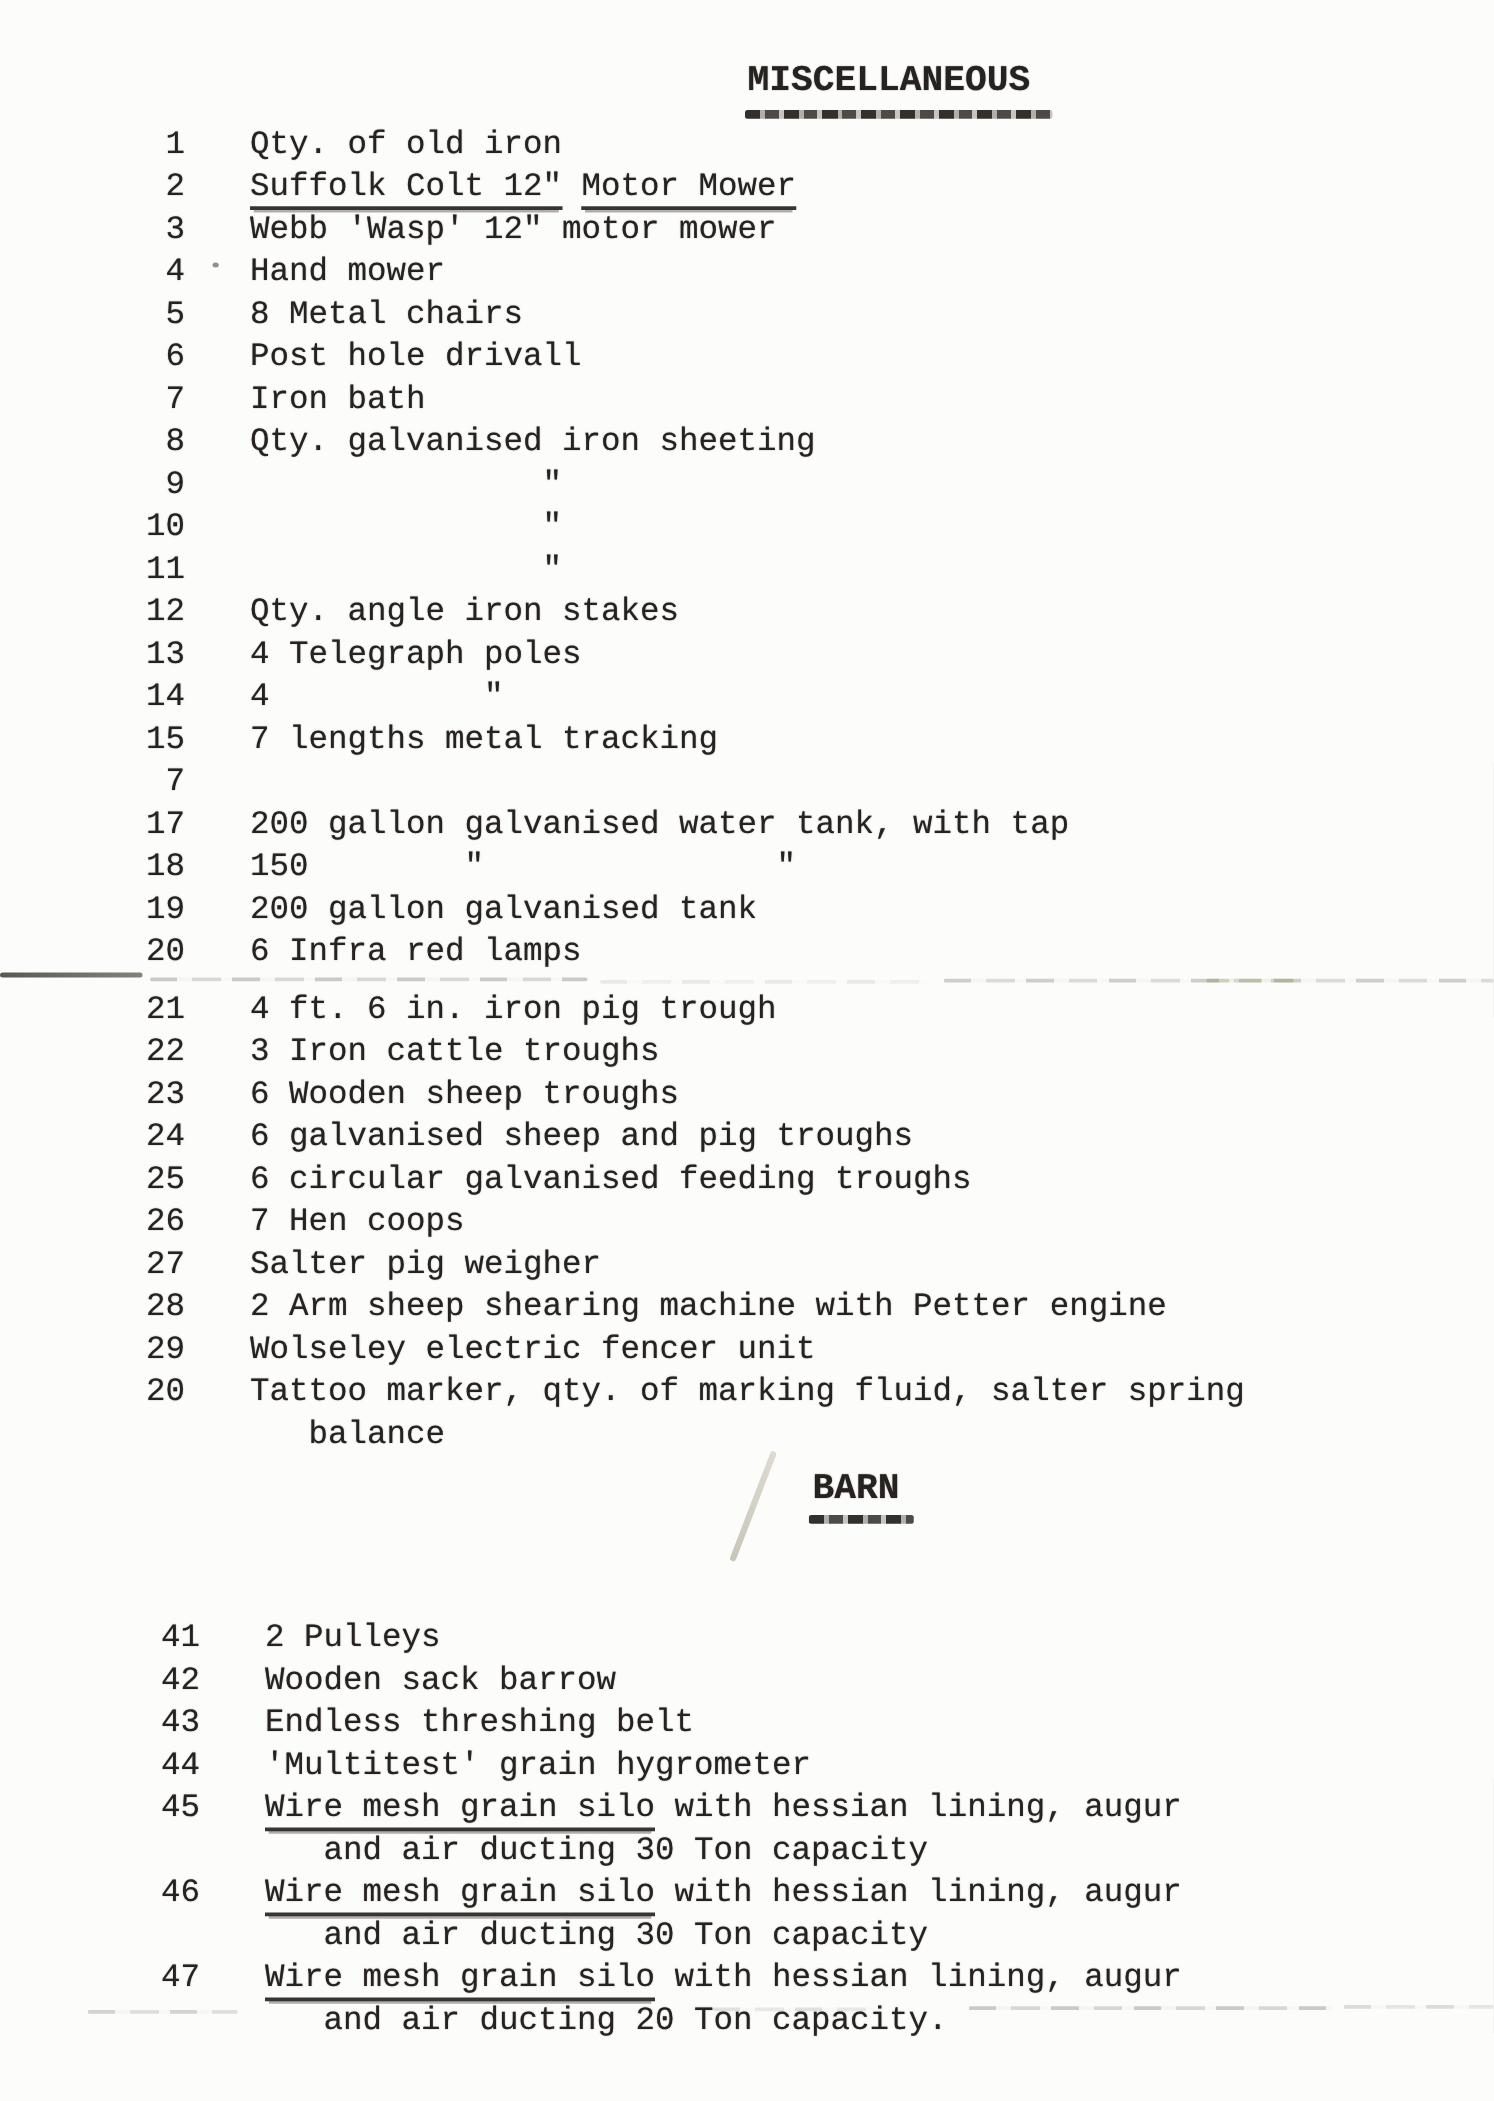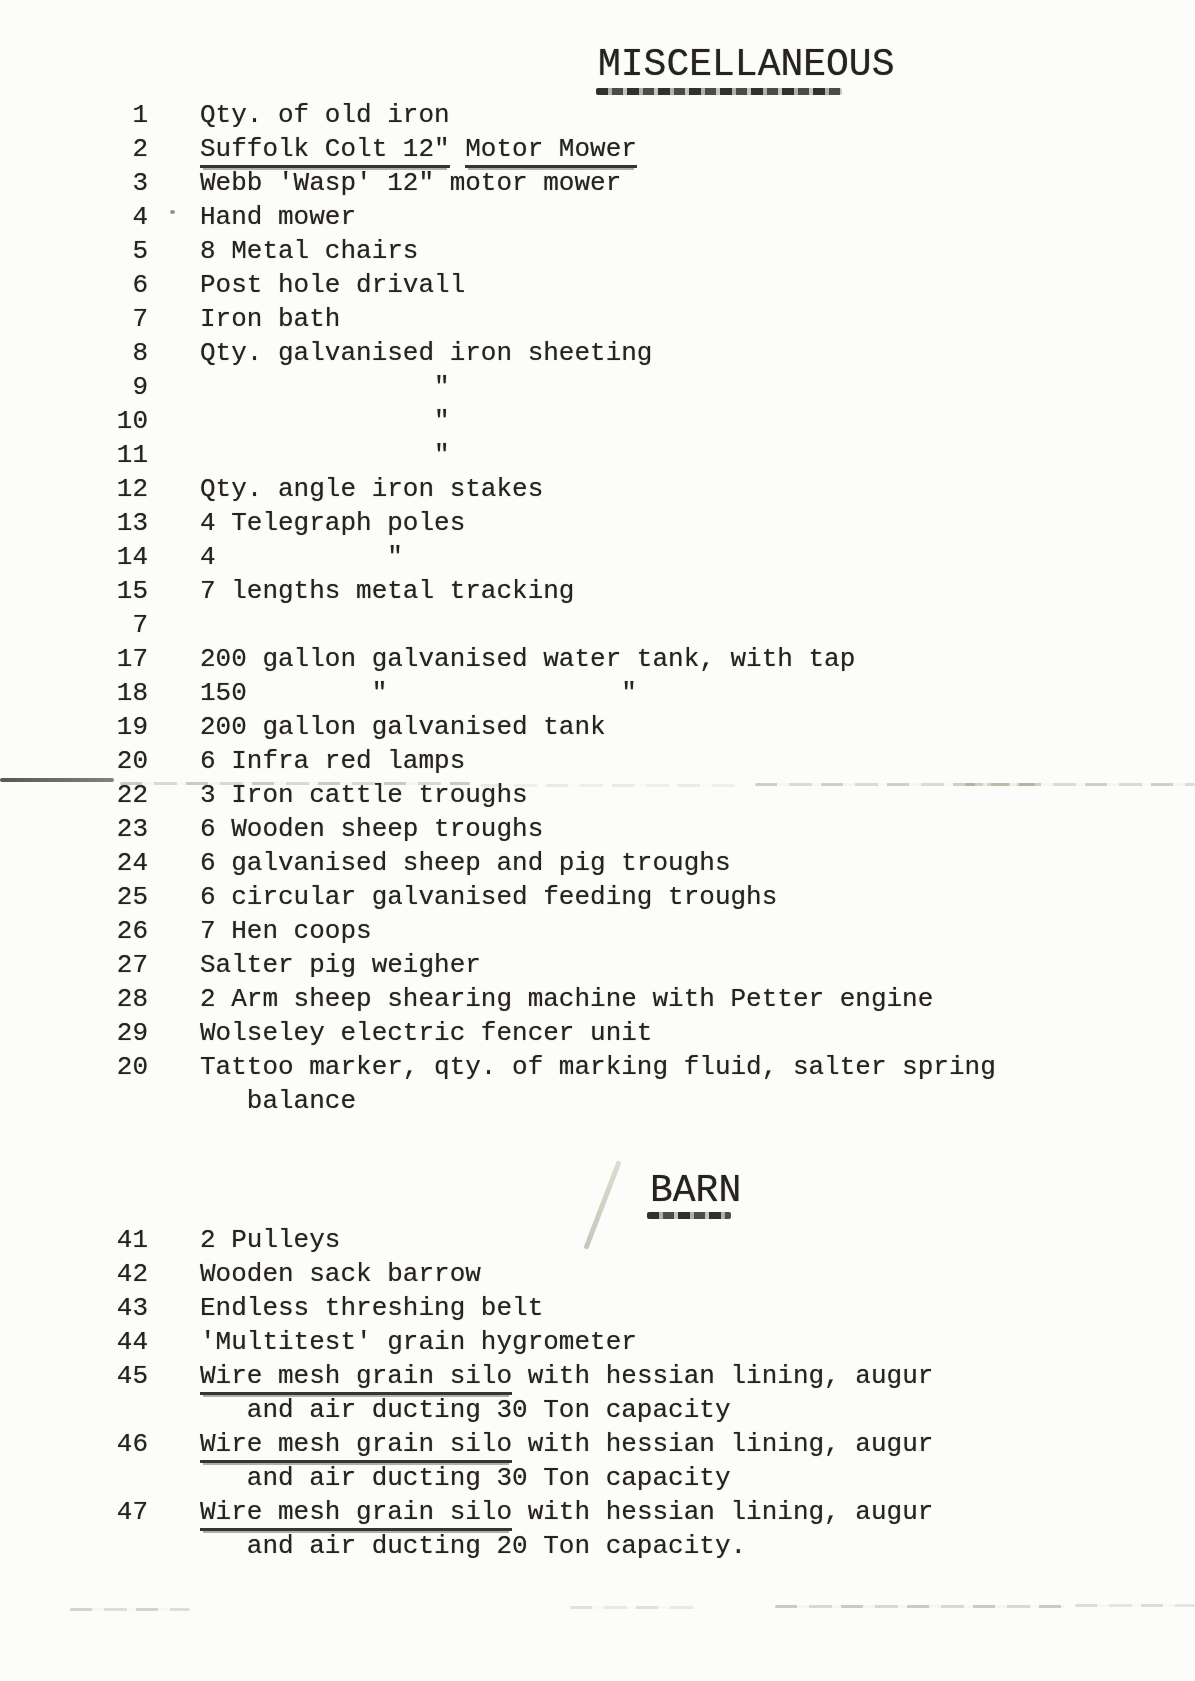--- a/index.html
+++ b/index.html
@@ -22,22 +22,22 @@
   
   .typed {
     font-size: 26px;
     line-height: var(--lh);
     text-shadow: 0 0 1px rgba(38,34,30,0.55);
     letter-spacing: 0;
   }
   
   .heading {
     position: absolute;
-    font-size: 38px;
-    font-weight: normal;
+    font-size: 29px;
+    font-weight: bold;
     line-height: 30px;
     text-shadow: 0 0 1px rgba(38,34,30,0.7);
     white-space: pre;
   }
   .heading-underline {
     position: absolute;
     height: 7px;
     border-radius: 2px;
     background: repeating-linear-gradient(90deg,
       rgba(34,30,26,0.92) 0 12px,
@@ -182,20 +182,24 @@
         <div class="txt"><span>150        "               "</span></div>
       </div>
       <div class="row" data-no="19">
         <div class="num">19</div>
         <div class="txt"><span>200 gallon galvanised tank</span></div>
       </div>
       <div class="row" data-no="20">
         <div class="num">20</div>
         <div class="txt"><span>6 Infra red lamps</span></div>
       </div>
+      <div class="row" data-no="21">
+        <div class="num">21</div>
+        <div class="txt"><span>4 ft. 6 in. iron pig trough</span></div>
+      </div>
       <div class="row" data-no="22">
         <div class="num">22</div>
         <div class="txt"><span>3 Iron cattle troughs</span></div>
       </div>
       <div class="row" data-no="23">
         <div class="num">23</div>
         <div class="txt"><span>6 Wooden sheep troughs</span></div>
       </div>
       <div class="row" data-no="24">
         <div class="num">24</div>
@@ -227,21 +231,21 @@
       </div>
       <div class="row">
         <div class="num"></div>
         <div class="txt"><span>   balance</span></div>
       </div>
     </div>
 
   <div class="heading" style="left:650px; top:1176px;">BARN</div>
   <div class="heading-underline" style="left:647px; top:1212px; width:84px;"></div>
 
-  <div class="list typed" style="top:1223px;">
+  <div class="list typed" style="top:1293px;padding-left:12px;">
       <div class="row" data-no="41">
         <div class="num">41</div>
         <div class="txt"><span>2 Pulleys</span></div>
       </div>
       <div class="row" data-no="42">
         <div class="num">42</div>
         <div class="txt"><span>Wooden sack barrow</span></div>
       </div>
       <div class="row" data-no="43">
         <div class="num">43</div>

